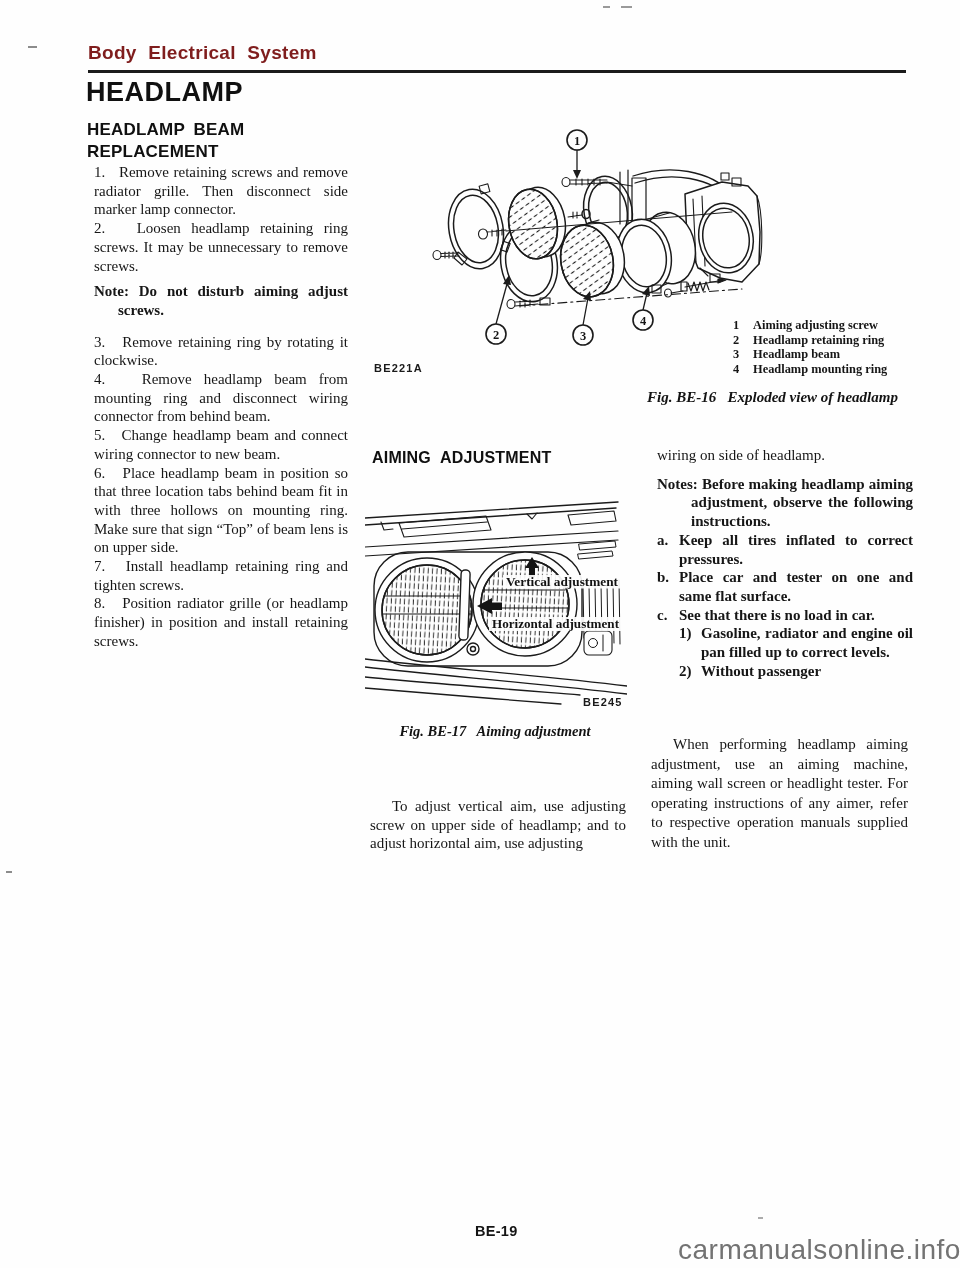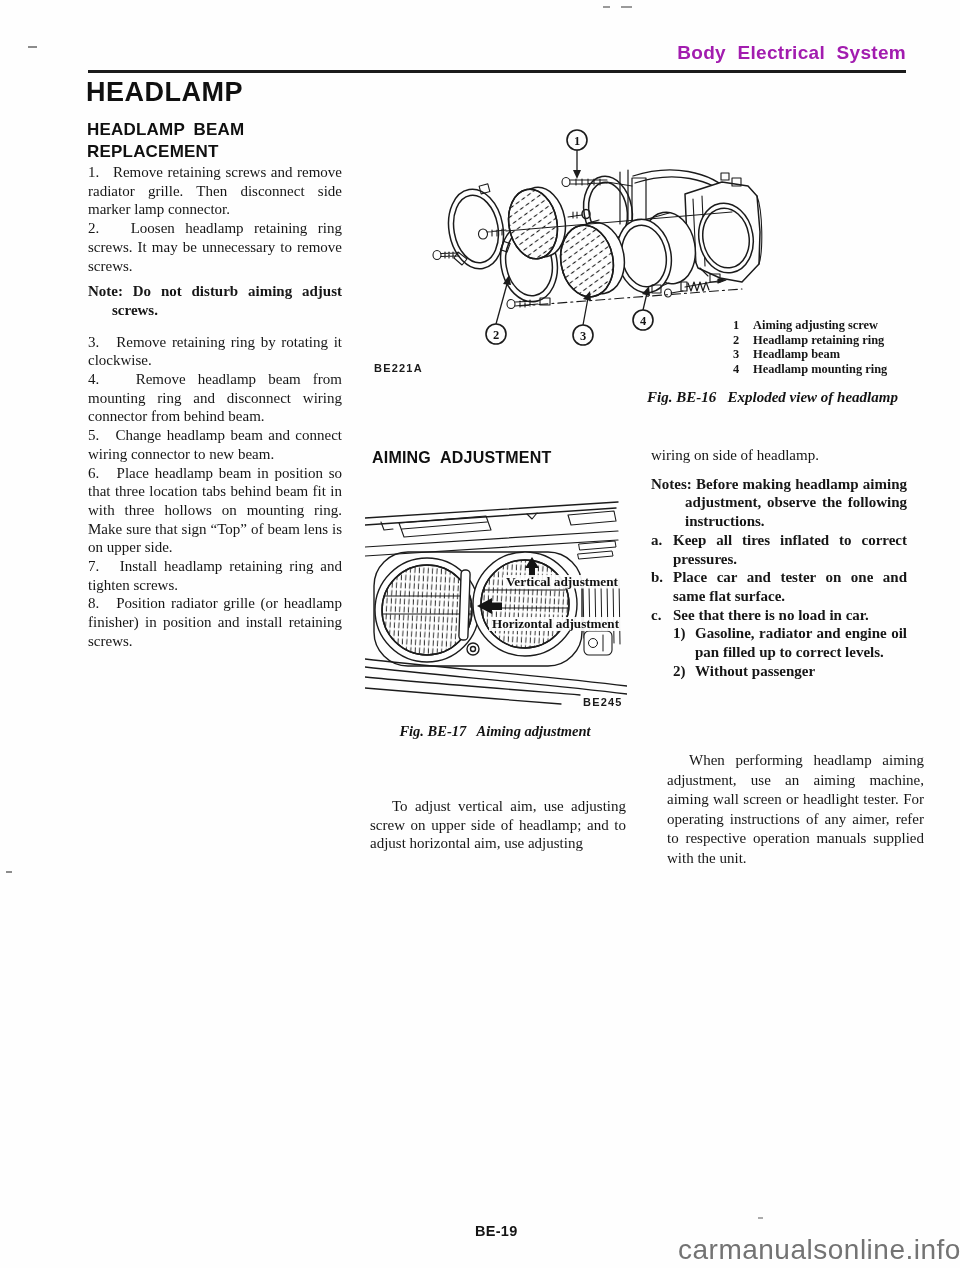--- a/index.html
+++ b/index.html
@@ -1,32 +1,32 @@
 <!DOCTYPE html>
 <html><head>
 <meta charset="utf-8">
 <style>
   html,body{margin:0;padding:0;background:#ffffff;}
   #page{position:relative;width:960px;height:1268px;background:#fefefe;overflow:hidden;
         font-family:"Liberation Serif",serif;color:#161616;}
   .abs{position:absolute;}
   
-  .hdr-title{left:88px;top:42px;width:818px;text-align:right;
+  .hdr-title{left:88px;top:42px;width:818px;text-align:left;
     font-family:"Liberation Sans",sans-serif;font-weight:700;font-size:19px;
-    letter-spacing:.3px;word-spacing:6px;color:#a21caf;}
+    letter-spacing:.3px;word-spacing:6px;color:#7f1d1d;}
   .hdr-rule{left:88px;top:70px;width:818px;height:2.5px;background:#1b1b1b;}
   
   .h1{left:86px;top:77px;font-family:"Liberation Sans",sans-serif;font-weight:bold;
     font-size:27px;letter-spacing:.5px;color:#101010;}
   .subhead{left:87px;top:119px;font-family:"Liberation Sans",sans-serif;font-weight:bold;
     font-size:17px;line-height:21.5px;letter-spacing:.2px;word-spacing:4px;color:#101010;}
   .h2{font-family:"Liberation Sans",sans-serif;font-weight:bold;font-size:16px;
     letter-spacing:.2px;word-spacing:5px;color:#101010;}
   
-  .bodytxt{font-size:15px;line-height:18.7px;text-align:justify;}
+  .bodytxt{font-size:15px;line-height:18.7px;text-align:justify;margin-left:6px;}
   .bodytxt p{margin:0;}
   .col-left{left:88px;top:163px;width:254px;}
   .note{font-weight:bold;padding-left:24px;text-indent:-24px;margin-top:7px !important;
         margin-bottom:13px !important;}
   .indent1{text-indent:22px;}
   .hang{font-weight:bold;padding-left:34px;text-indent:-34px;margin-top:10px !important;}
   .item{display:flex;font-weight:bold;}
   .item .m{flex:none;width:22px;}
   .item .t{flex:1;text-align:justify;}
   .item.sub{margin-left:22px;}
@@ -320,18 +320,18 @@
     <div class="item sub">
       <span class="m">1)</span>
       <span class="t">Gasoline, radiator and engine oil pan filled up to correct levels.</span>
     </div>
     <div class="item sub">
       <span class="m">2)</span>
       <span class="t">Without passenger</span>
     </div>
   </div>
 
-  <p class="abs bodytxt indent1" style="left:651px;top:735px;width:257px;line-height:19.6px;margin:16px;">When performing headlamp aiming adjustment, use an aiming machine, aiming wall screen or headlight tester. For operating instructions of any aimer, refer to respective operation manuals supplied with the unit.</p>
+  <p class="abs bodytxt indent1" style="left:651px;top:735px;width:257px;line-height:19.6px;margin:0;">When performing headlamp aiming adjustment, use an aiming machine, aiming wall screen or headlight tester. For operating instructions of any aimer, refer to respective operation manuals supplied with the unit.</p>
 
   <div class="abs pagenum">BE-19</div>
   <div class="abs watermark">carmanualsonline.info</div>
 
 </div>
 
 </body></html>

